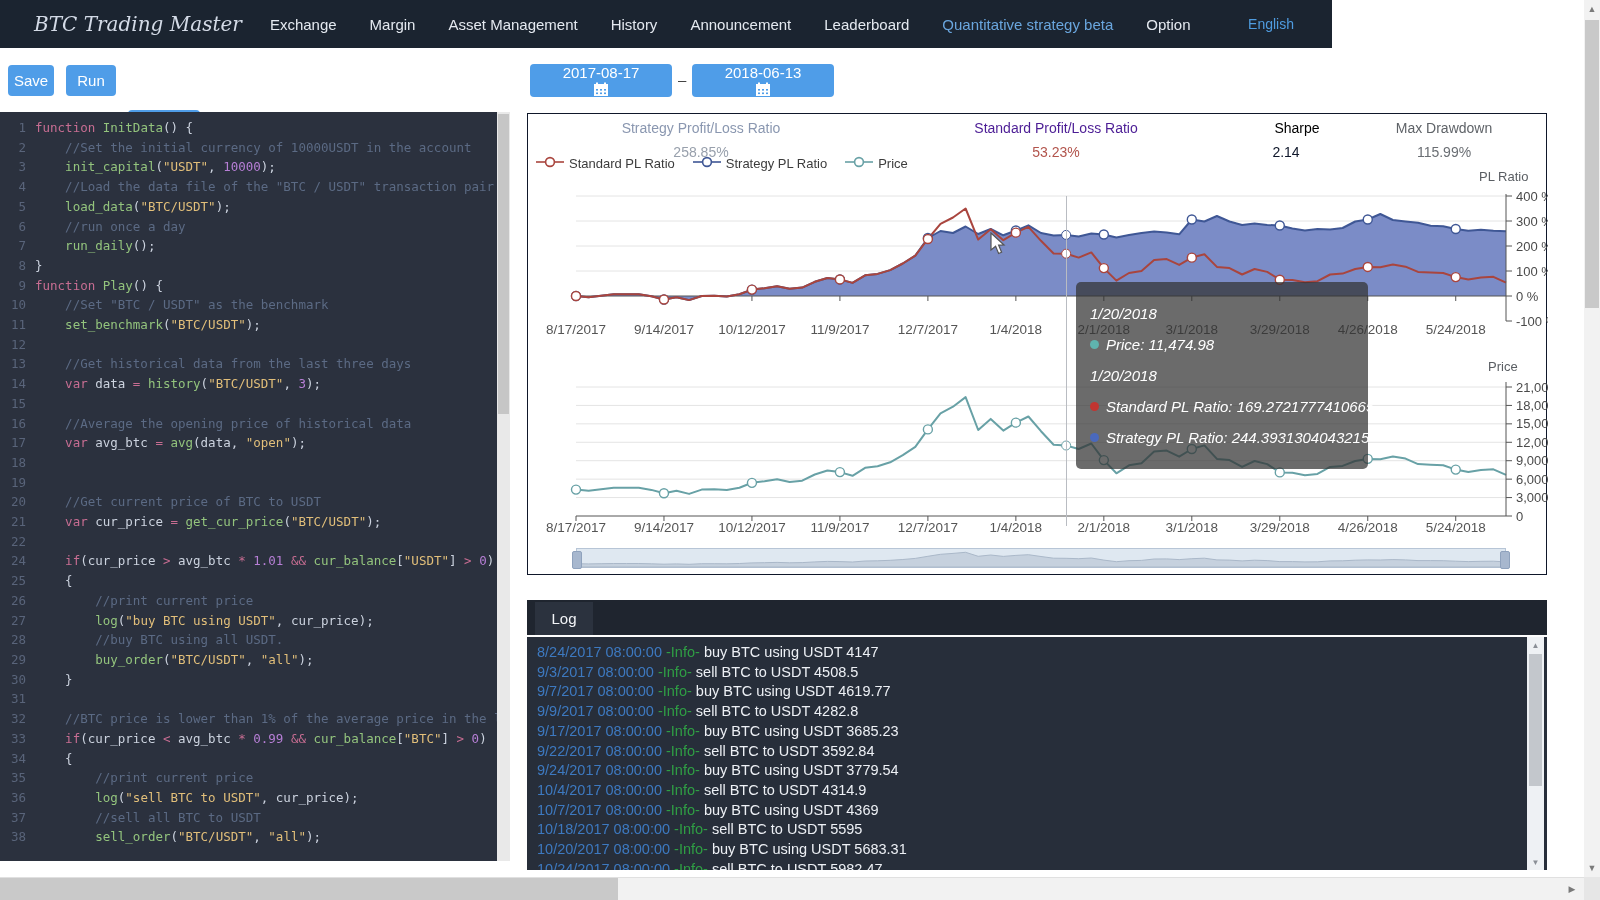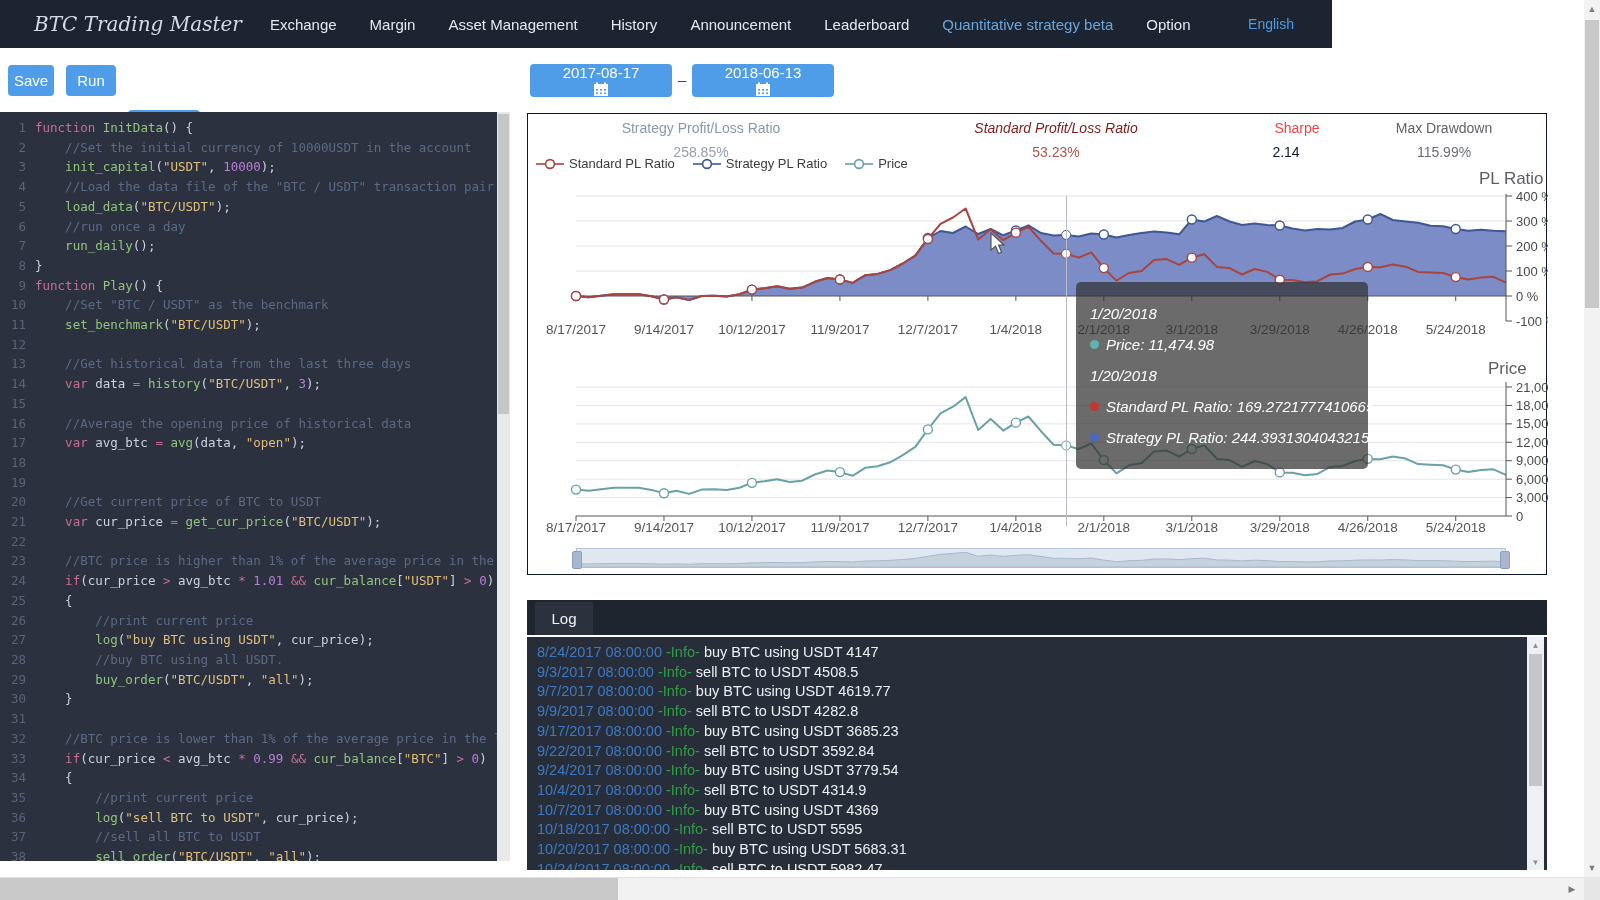--- a/index.html
+++ b/index.html
@@ -36,22 +36,22 @@
            color:#fff;font-size:15px;display:flex;align-items:center;justify-content:space-between;
            padding:0 12px;box-sizing:border-box;cursor:pointer;flex-direction:column;}
   #date-start{left:530px;} #date-end{left:692px;}
   #date-sep{position:absolute;left:678px;top:71px;color:#444;font-size:15px;}
   
   #chart-panel{position:absolute;left:527px;top:113px;width:1020px;height:462px;background:#fff;
                border:1px solid #0f172a;box-sizing:border-box;}
   .stat{position:absolute;transform:translateX(-50%);text-align:center;top:6px;white-space:nowrap;}
   .stat .lab{font-size:14px;} .stat .val{font-size:14px;margin-top:8px;}
   #legend{position:absolute;left:8px;top:42px;display:flex;column-gap:18px;align-items:center;}
-  .lg-item{display:flex;align-items:center;column-gap:5px;font-size:13px;color:#3c3c3c;cursor:pointer;}
-  .axis-title{position:absolute;font-size:17px;color:#5a5e63;}
+  .lg-item{display:flex;align-items:flex-start;column-gap:5px;font-size:13px;color:#3c3c3c;cursor:pointer;}
+  .axis-title{position:absolute;font-size:13px;color:#5a5e63;}
   #c1t{left:951px;top:55px;} #c2t{left:960px;top:245px;}
   #c1{position:absolute;left:0;top:70px;width:1020px;height:165px;}
   #c2{position:absolute;left:0;top:240px;width:1020px;height:192px;}
   svg{font-family:"Liberation Sans",sans-serif;}
   #navigator{position:absolute;left:48px;top:434px;width:930px;height:22px;}
   .nav-handle{position:absolute;width:8px;height:16px;top:3px;background:#a7b7ce;
               border:1px solid #8fa2bd;border-radius:2px;cursor:ew-resize;}
   #nh-l{left:-4px;} #nh-r{right:-4px;}
   #crosshair{position:absolute;left:538px;top:82px;width:1px;height:330px;background:#b9bcc2;z-index:2;}
   #tooltip{position:absolute;left:548px;top:168px;width:292px;background:rgba(50,50,50,0.72);
@@ -126,21 +126,20 @@
       <div class="cl"><span class="ln">13</span><span class="code"><span class="tk-cm">    //Get historical data from the last three days</span></span></div>
       <div class="cl"><span class="ln">14</span><span class="code"><span class="tk-kw">    var</span><span class="tk-pl"> data </span><span class="tk-op">=</span><span class="tk-pl"> </span><span class="tk-fn">history</span><span class="tk-pl">(</span><span class="tk-str">"BTC/USDT"</span><span class="tk-pl">, </span><span class="tk-num">3</span><span class="tk-pl">);</span></span></div>
       <div class="cl"><span class="ln">15</span><span class="code">&nbsp;</span></div>
       <div class="cl"><span class="ln">16</span><span class="code"><span class="tk-cm">    //Average the opening price of historical data</span></span></div>
       <div class="cl"><span class="ln">17</span><span class="code"><span class="tk-kw">    var</span><span class="tk-pl"> avg_btc </span><span class="tk-op">=</span><span class="tk-pl"> </span><span class="tk-fn">avg</span><span class="tk-pl">(data, </span><span class="tk-str">"open"</span><span class="tk-pl">);</span></span></div>
       <div class="cl"><span class="ln">18</span><span class="code">&nbsp;</span></div>
       <div class="cl"><span class="ln">19</span><span class="code">&nbsp;</span></div>
       <div class="cl"><span class="ln">20</span><span class="code"><span class="tk-cm">    //Get current price of BTC to USDT</span></span></div>
       <div class="cl"><span class="ln">21</span><span class="code"><span class="tk-kw">    var</span><span class="tk-pl"> cur_price </span><span class="tk-op">=</span><span class="tk-pl"> </span><span class="tk-fn">get_cur_price</span><span class="tk-pl">(</span><span class="tk-str">"BTC/USDT"</span><span class="tk-pl">);</span></span></div>
       <div class="cl"><span class="ln">22</span><span class="code">&nbsp;</span></div>
-      <div class="cl"><span class="ln">23</span><span class="code"><span class="tk-cm">    //BTC price is higher than 1% of the average price in the</span></span></div>
       <div class="cl"><span class="ln">24</span><span class="code"><span class="tk-kw">    if</span><span class="tk-pl">(cur_price </span><span class="tk-op">&gt;</span><span class="tk-pl"> avg_btc </span><span class="tk-op">*</span><span class="tk-pl"> </span><span class="tk-num">1.01</span><span class="tk-pl"> </span><span class="tk-op">&amp;&amp;</span><span class="tk-pl"> </span><span class="tk-fn">cur_balance</span><span class="tk-pl">[</span><span class="tk-str">"USDT"</span><span class="tk-pl">] </span><span class="tk-op">&gt;</span><span class="tk-pl"> </span><span class="tk-num">0</span><span class="tk-pl">)</span></span></div>
       <div class="cl"><span class="ln">25</span><span class="code"><span class="tk-pl">    {</span></span></div>
       <div class="cl"><span class="ln">26</span><span class="code"><span class="tk-cm">        //print current price</span></span></div>
       <div class="cl"><span class="ln">27</span><span class="code"><span class="tk-pl">        </span><span class="tk-fn">log</span><span class="tk-pl">(</span><span class="tk-str">"buy BTC using USDT"</span><span class="tk-pl">, cur_price);</span></span></div>
       <div class="cl"><span class="ln">28</span><span class="code"><span class="tk-cm">        //buy BTC using all USDT.</span></span></div>
       <div class="cl"><span class="ln">29</span><span class="code"><span class="tk-pl">        </span><span class="tk-fn">buy_order</span><span class="tk-pl">(</span><span class="tk-str">"BTC/USDT"</span><span class="tk-pl">, </span><span class="tk-str">"all"</span><span class="tk-pl">);</span></span></div>
       <div class="cl"><span class="ln">30</span><span class="code"><span class="tk-pl">    }</span></span></div>
       <div class="cl"><span class="ln">31</span><span class="code">&nbsp;</span></div>
       <div class="cl"><span class="ln">32</span><span class="code"><span class="tk-cm">    //BTC price is lower than 1% of the average price in the l</span></span></div>
       <div class="cl"><span class="ln">33</span><span class="code"><span class="tk-kw">    if</span><span class="tk-pl">(cur_price </span><span class="tk-op">&lt;</span><span class="tk-pl"> avg_btc </span><span class="tk-op">*</span><span class="tk-pl"> </span><span class="tk-num">0.99</span><span class="tk-pl"> </span><span class="tk-op">&amp;&amp;</span><span class="tk-pl"> </span><span class="tk-fn">cur_balance</span><span class="tk-pl">[</span><span class="tk-str">"BTC"</span><span class="tk-pl">] </span><span class="tk-op">&gt;</span><span class="tk-pl"> </span><span class="tk-num">0</span><span class="tk-pl">)</span></span></div>
@@ -189,25 +188,25 @@
     </svg>
   </div>
 
   <div id="chart-panel">
     <div id="stats">
         <div class="stat" style="left: 173px;">
           <div class="lab" style="color: rgb(138, 151, 176);">Strategy Profit/Loss Ratio</div>
           <div class="val" style="color: rgb(152, 160, 172);">258.85%</div>
         </div>
         <div class="stat" style="left: 528px;">
-          <div class="lab" style="color: #7f1d1d; font-style: italic;">Standard Profit/Loss Ratio</div>
+          <div class="lab" style="color: #4c1d95;">Standard Profit/Loss Ratio</div>
           <div class="val" style="color: rgb(178, 84, 76);">53.23%</div>
         </div>
         <div class="stat" style="left: 758px;">
-          <div class="lab" style="color: #ef4444; margin-left: 22px;">Sharpe</div>
+          <div class="lab" style="color: #000000; margin-left: 22px;">Sharpe</div>
           <div class="val" style="color: #0f172a;">2.14</div>
         </div>
         <div class="stat" style="left: 916px;">
           <div class="lab" style="color: rgb(95, 99, 104);">Max Drawdown</div>
           <div class="val" style="color: rgb(106, 110, 115);">115.99%</div>
         </div>
       </div>
     <div id="legend">
         <div class="lg-item">
           <svg width="28" height="12">

